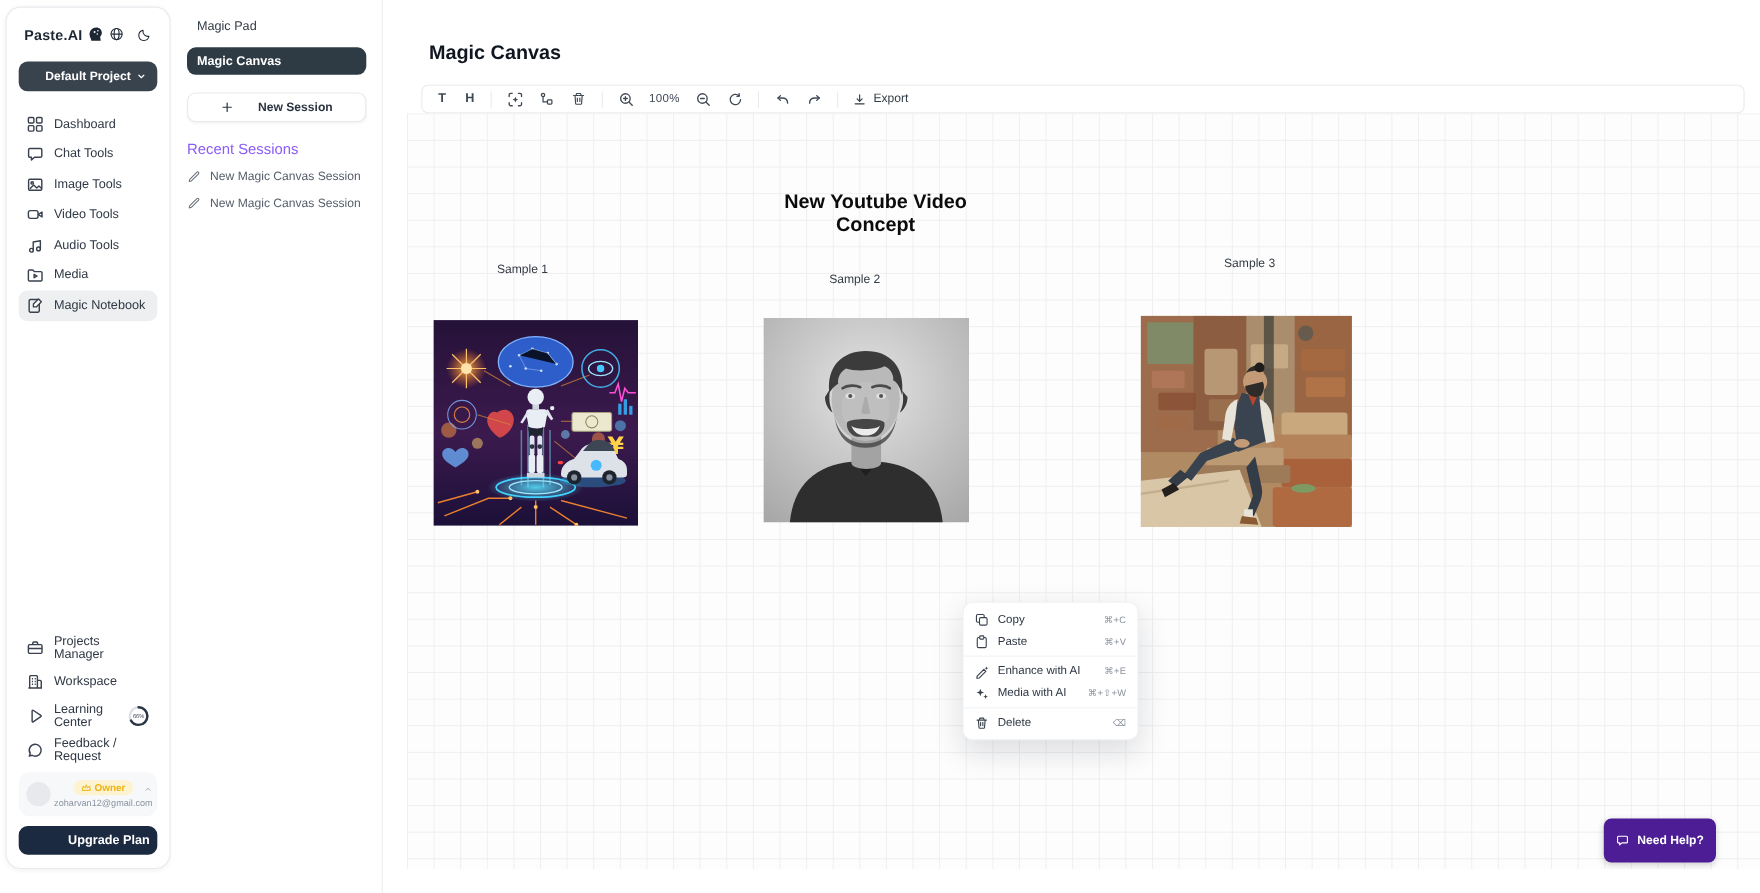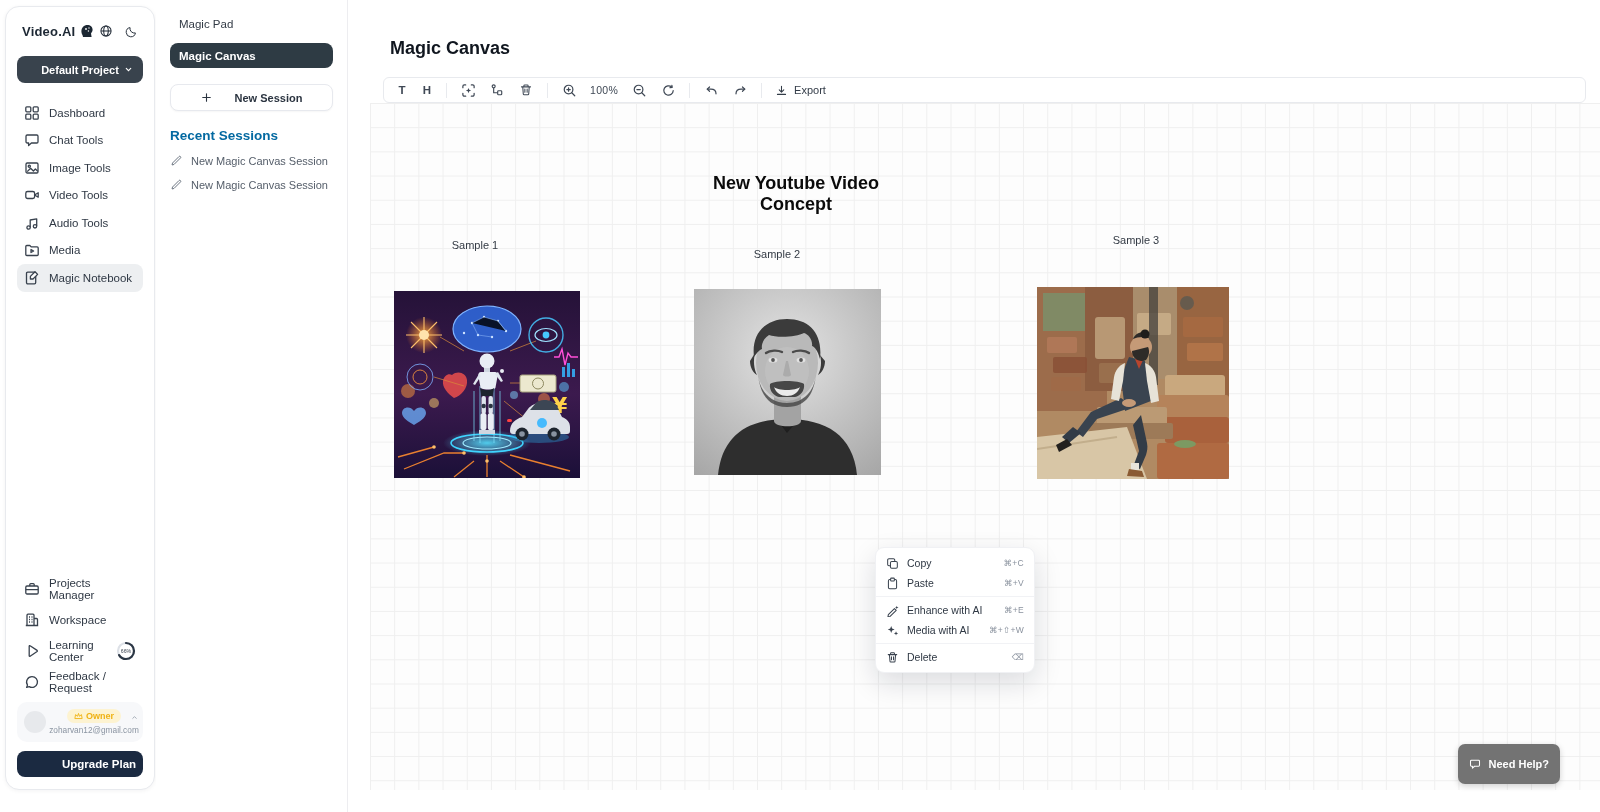--- a/index.html
+++ b/index.html
@@ -69,21 +69,21 @@
   .sp-selected {
     margin-top:9px; background:#2e3b44; color:#fff; font-weight:bold; font-size:11.5px;
     border-radius:8px; height:25px; display:flex; align-items:center; padding:0 9px; cursor:pointer;
   }
   .new-session {
     margin-top:16px; height:27px; width:100%; background:#fff; border:1px solid #e7e9ee;
     border-radius:8px; font-size:11px; font-weight:bold; color:#2b3440;
     display:flex; align-items:center; justify-content:center; gap:23px;
     box-shadow:0 1px 2px rgba(0,0,0,.04); font-family:inherit; cursor:pointer;
   }
-  .recent-h { margin-top:17px; font-size:13.5px; font-weight:bold; color:#0369a1; }
+  .recent-h { margin-top:17px; font-size:13.5px; font-weight:normal; color:#8b5cf6; }
   .session-item {
     margin-top:11px; display:flex; align-items:center; gap:8px;
     font-size:11px; color:#555e6a; cursor:pointer;
   }
 
   
   .main { position:absolute; left:348px; top:0; right:0; bottom:0; }
   .page-title { position:absolute; left:42px; top:38px; font-size:18px; font-weight:bold; color:#10161f; }
   .toolbar {
     position:absolute; left:35px; right:14px; top:77px; height:26px;
@@ -122,32 +122,32 @@
     border:1px solid #f0f1f4; border-radius:9px; padding:5px 0;
     box-shadow:0 10px 28px rgba(15,23,42,.14);
   }
   .ctx-item { display:flex; align-items:center; gap:8px; height:20px; padding:0 10px; font-size:10.5px; color:#2e3743; cursor:pointer; }
   .ctx-item .lbl { flex:1; }
   .ctx-sc { font-size:8.5px; color:#8a929e; letter-spacing:.3px; }
   .ctx-div { height:1px; background:#f1f2f5; margin:3px 0; }
   .ctx-ico { width:13px; height:13px; flex:0 0 13px; color:#39424e; }
 
   .help-btn {
-    position:absolute; right:40px; bottom:28px; height:40px; background:#737373;
+    position:absolute; right:40px; bottom:28px; height:40px; background:#4c1d95;
     border:none; border-radius:7px; color:#fff; font-size:11px; font-weight:bold;
     display:flex; align-items:center; gap:7px; padding:16px 11px;
     box-shadow:0 2px 6px rgba(0,0,0,.18); font-family:inherit; cursor:pointer;
   }
 </style>
 </head>
 <body>
 
 <aside class="sidebar">
   <div class="logo-row">
-    <span class="logo-text">Video.AI</span>
+    <span class="logo-text">Paste.AI</span>
     <span class="logo-head">
       <svg width="16" height="16" viewBox="0 0 16 16">
           <path d="M4 14c0-2-1.6-3-1.6-5.6C2.4 4.6 5 2 8.4 2c3 0 5.2 2 5.2 4.8 0 1.6-.8 2.6-1.6 3.6l.6 3.6H8.8V14z" fill="#1c2733"></path>
           <circle cx="7" cy="6" r=".9" fill="#fff"></circle>
           <circle cx="10" cy="5" r=".7" fill="#fff"></circle>
           <circle cx="9.4" cy="8" r=".7" fill="#fff"></circle>
         </svg>
     </span>
     <span class="top-ico">
       <svg width="14" height="14" viewBox="0 0 16 16" fill="none" stroke="currentColor" stroke-width="1.2">

